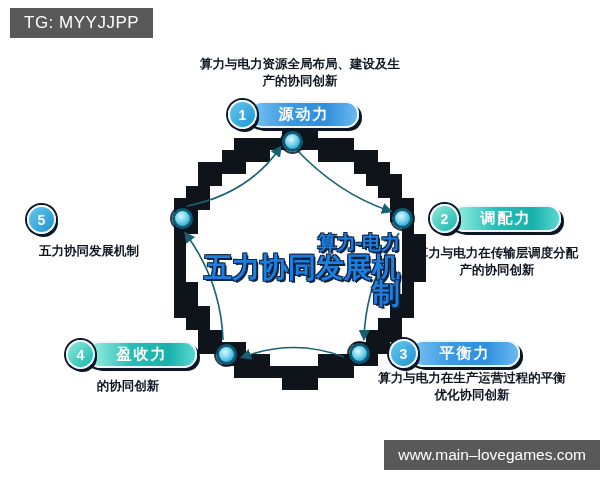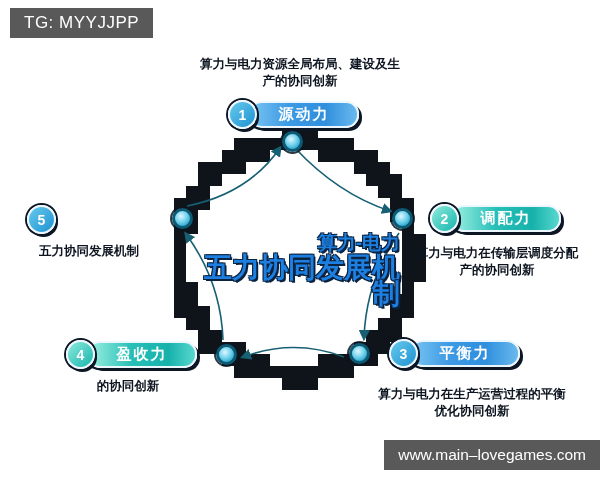--- a/index.html
+++ b/index.html
@@ -49,21 +49,21 @@
   #pill-2{left:430px;top:204px;}
   #pill-3{left:389px;top:339px;}
   #pill-4{left:66px;top:340px;}
   #pill-5{left:27px;top:205px;}
 
   
   .desc{position:absolute;text-align:center;font-size:12.5px;font-weight:600;color:#0d1520;
         line-height:17px;z-index:4;}
   #desc-1{left:178px;top:56px;width:244px;}
   #desc-2{left:411px;top:245px;width:172px;}
-  #desc-3{left:356px;top:386px;width:232px;}
+  #desc-3{left:356px;top:370px;width:232px;}
   #desc-4{left:10px;top:378px;width:236px;}
   #desc-5{left:0px;top:243px;width:178px;}
 </style>
 </head>
 <body>
 
 <div class="gray-badge" id="tg-badge">TG: MYYJJPP</div>
 <div class="gray-badge" id="site-badge">www.main–lovegames.com</div>
 
 <div id="pixel-ring" class="abs">

